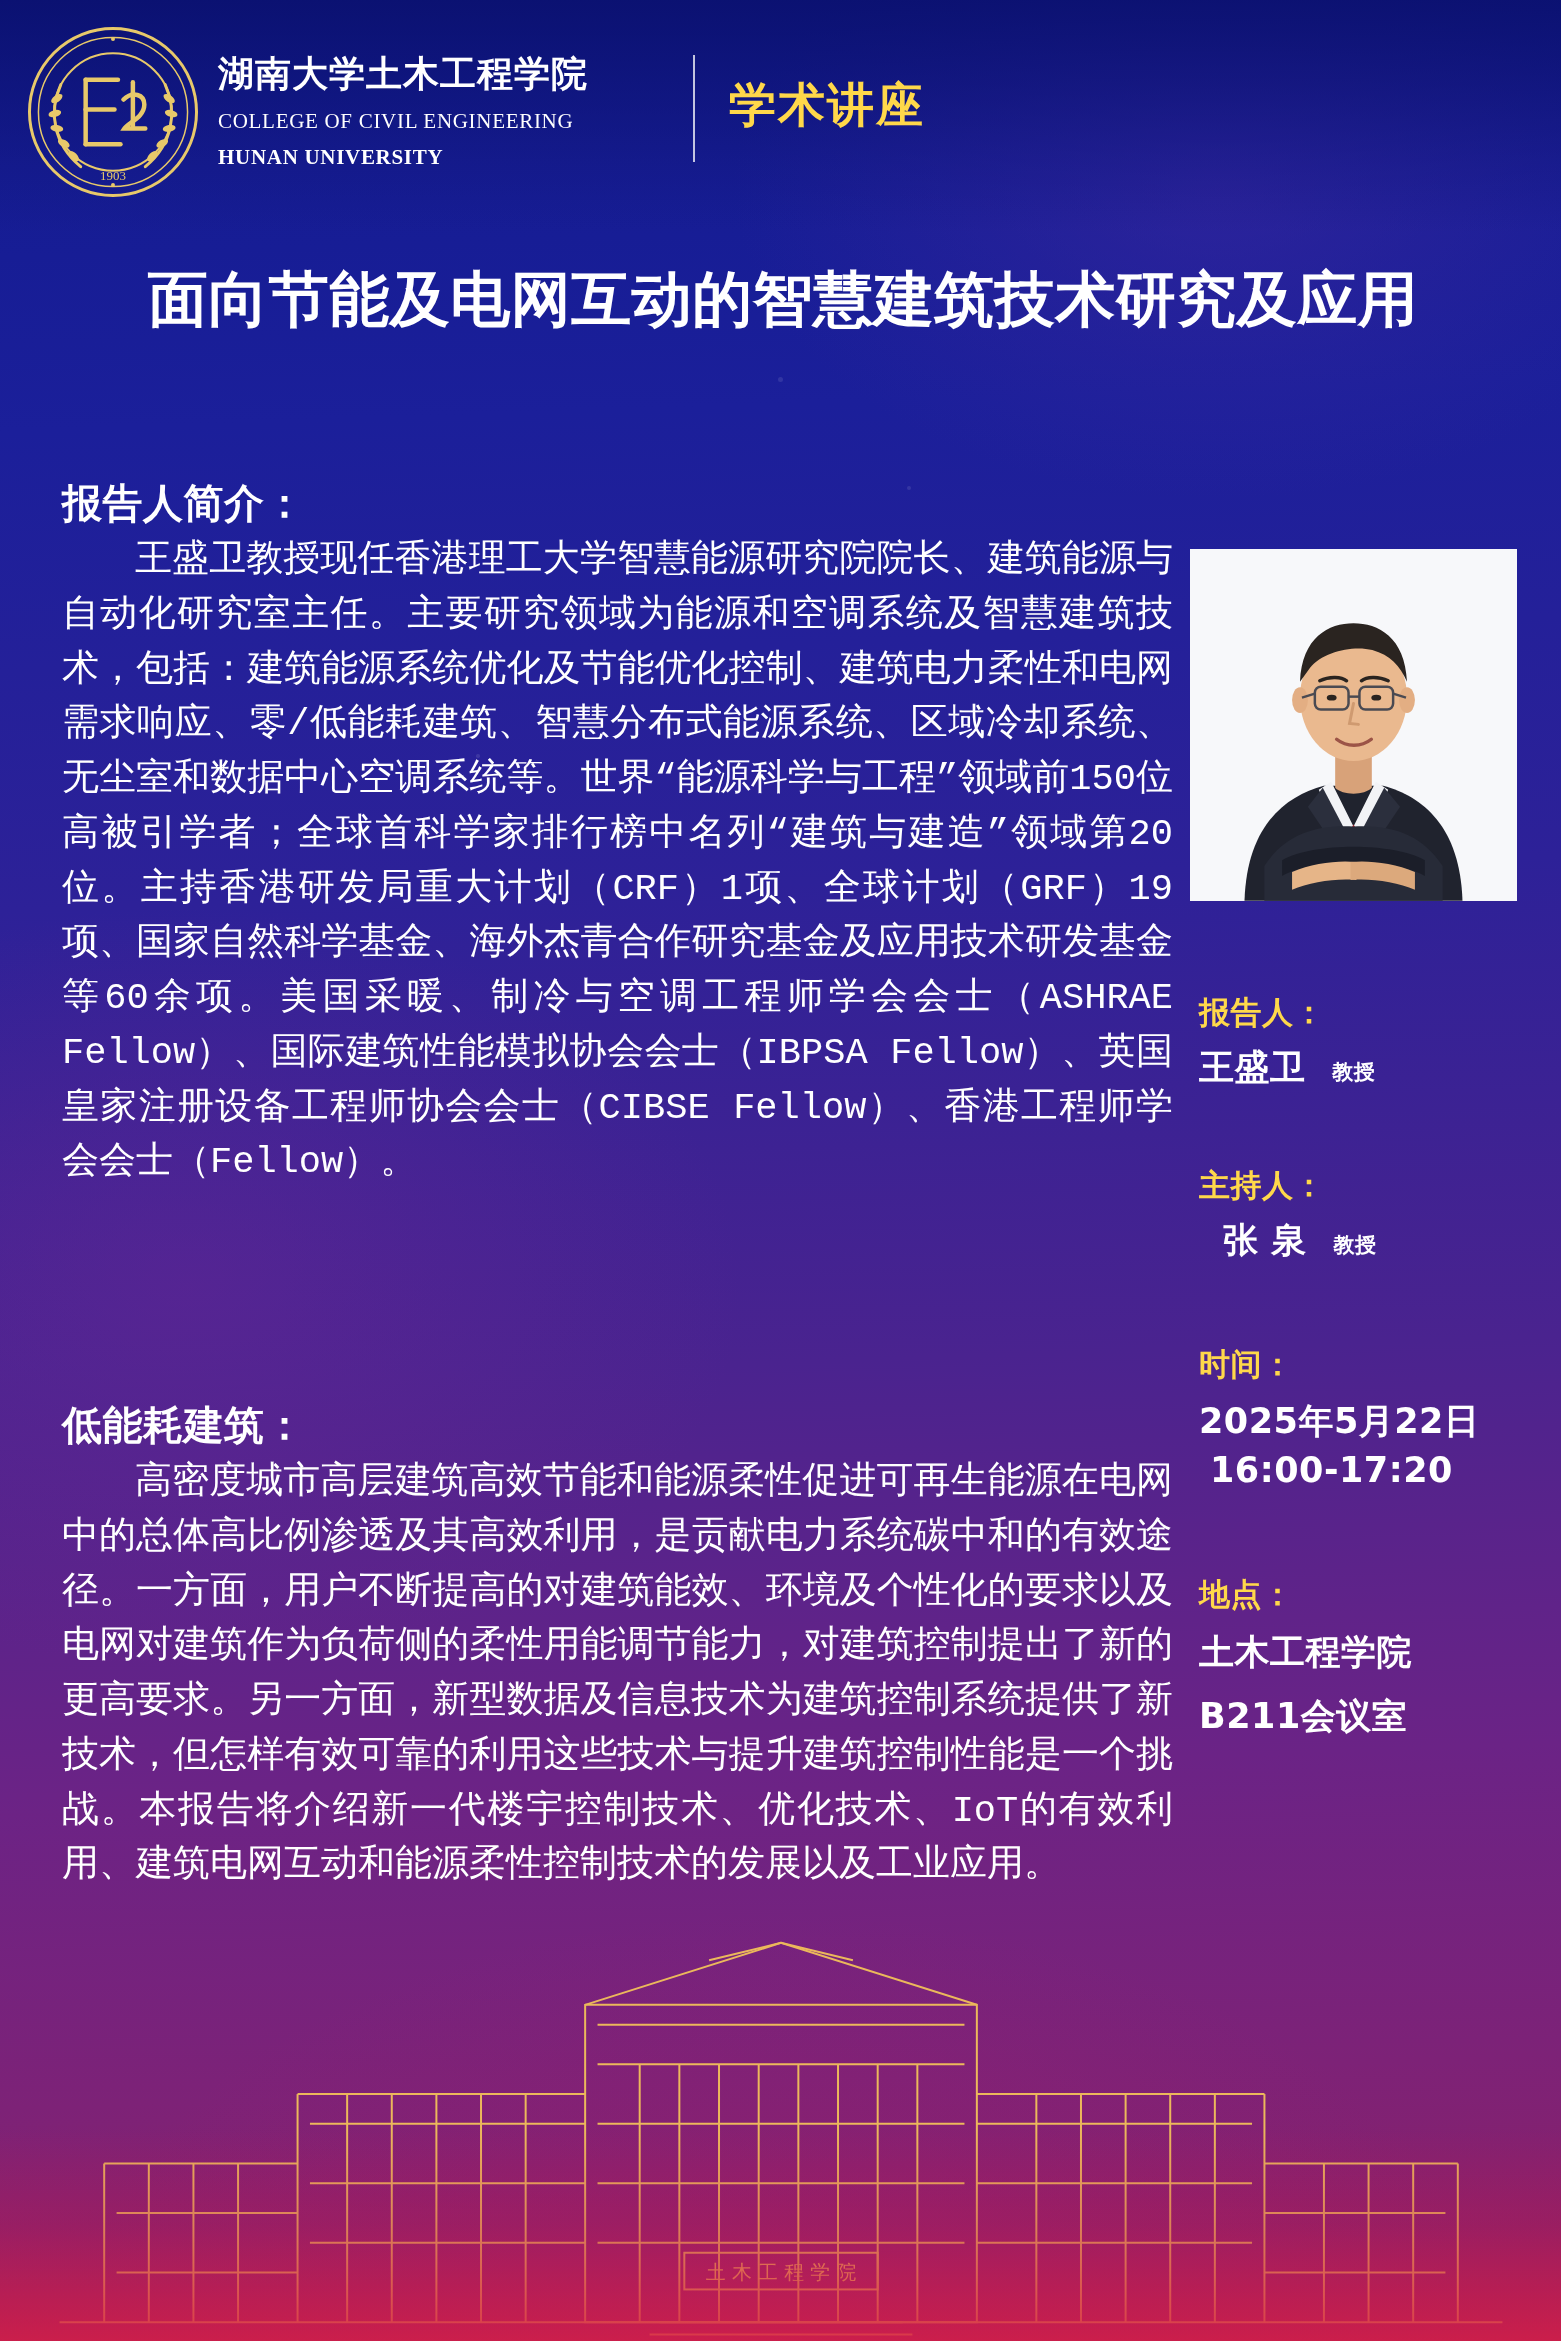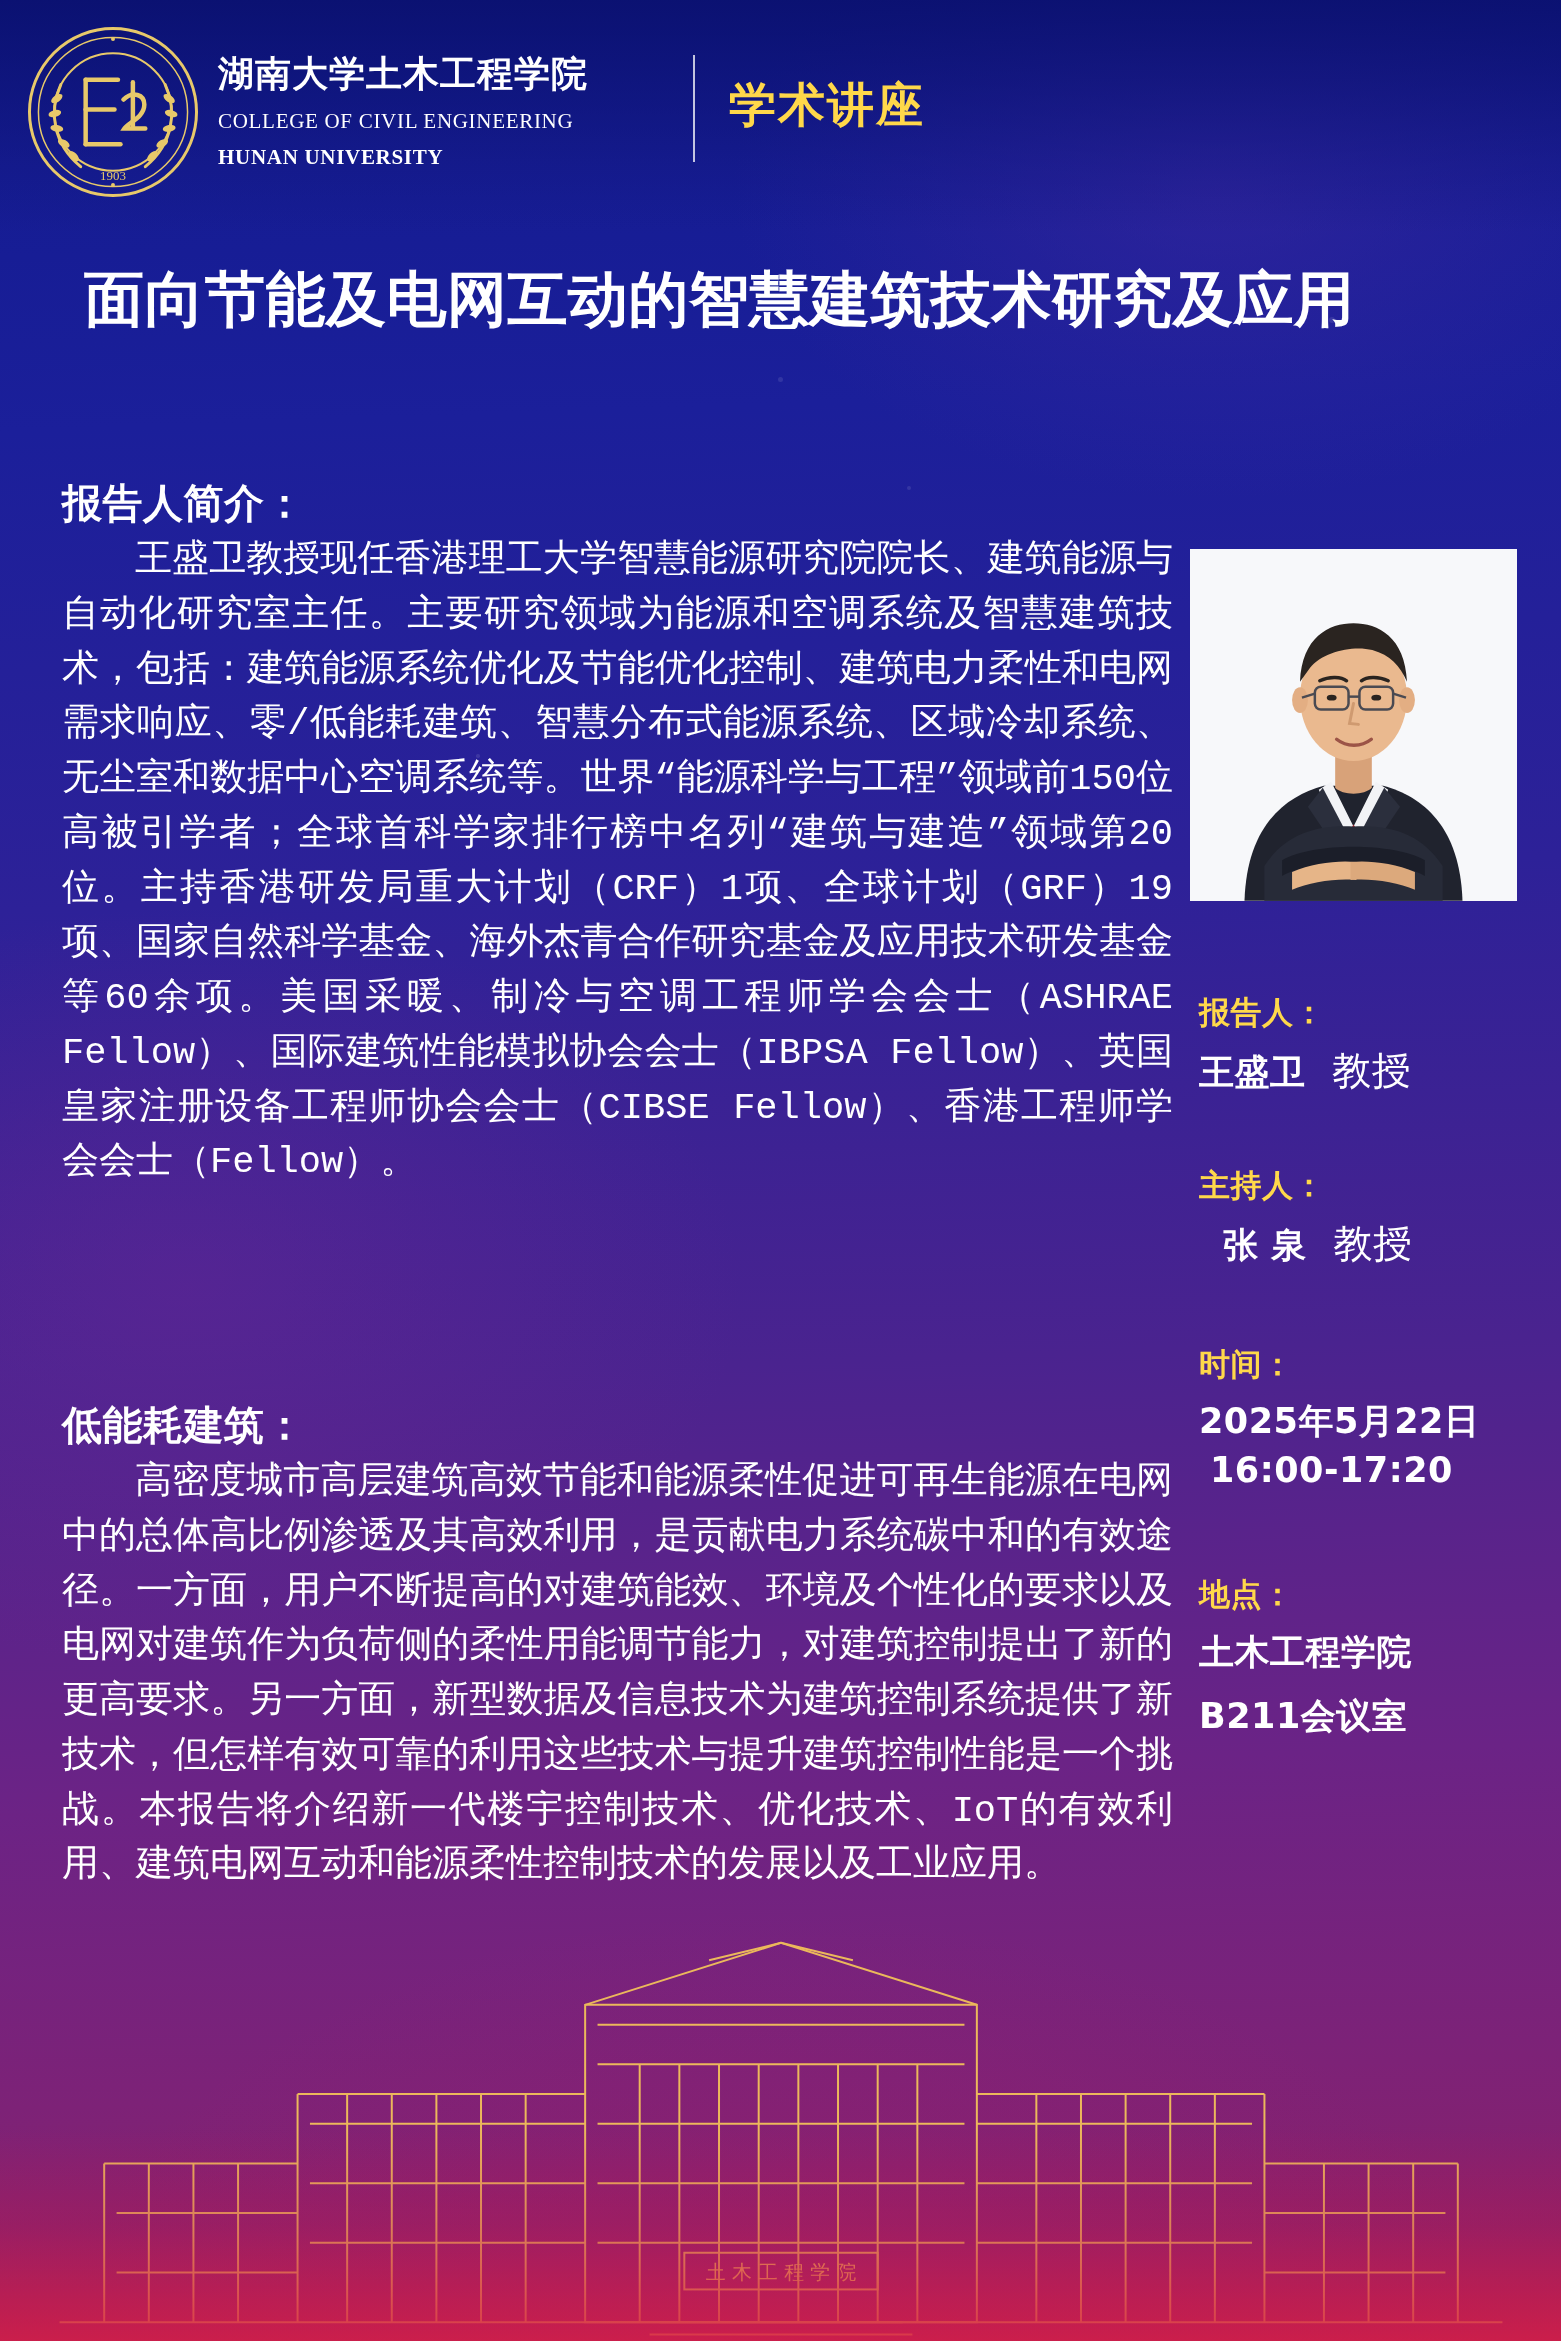--- a/index.html
+++ b/index.html
@@ -106,21 +106,21 @@
     color: #ffd84a;
     white-space: nowrap;
   }
 
   
   .title {
     position: absolute;
     left: 84px;
     top: 258px;
     width: 1398px;
-    text-align: left;
+    text-align: center;
     font-family: "DejaVu Sans", "Liberation Sans", sans-serif;
     font-weight: 700;
     font-size: 60px;
     line-height: 1.38;
     color: #ffffff;
     letter-spacing: 0.5px;
   }
 
   
   .section-head {
@@ -181,22 +181,22 @@
   .info-value {
     position: absolute;
     font-family: "DejaVu Sans", "Liberation Sans", sans-serif;
     font-weight: 700;
     font-size: 35px;
     color: #ffffff;
     letter-spacing: 0.5px;
     white-space: nowrap;
   }
   .info-value .role {
-    font-weight: 400;
-    font-size: 39px;
+    font-weight: 700;
+    font-size: 21px;
   }
 
   #speaker-label { left: 1199px; top: 992px; }
   #speaker-name  { left: 1199px; top: 1044px; }
   #host-label    { left: 1199px; top: 1165px; }
   #host-name     { left: 1199px; top: 1217px; margin-left: 24px; }
   #time-label    { left: 1199px; top: 1344px; }
   #time-date     { left: 1199px; top: 1398px; }
   #time-range    { left: 1210px; top: 1450px; }
   #place-label   { left: 1199px; top: 1574px; }

